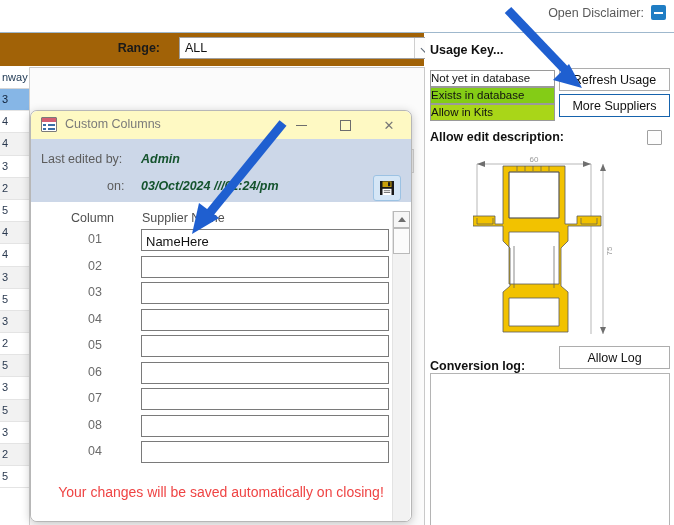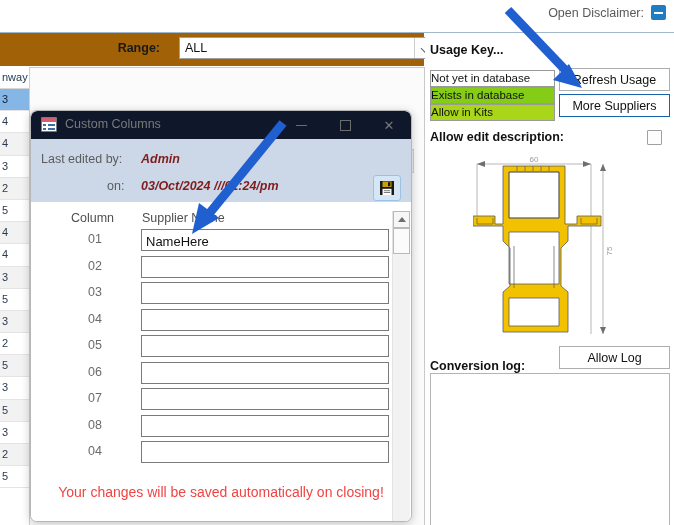--- a/index.html
+++ b/index.html
@@ -174,21 +174,21 @@
   .dialog {
     position: absolute; left: 30px; top: 110px; width: 380px; height: 410px;
     background: #ffffff;
     border: 1px solid #b7b7b7;
     border-radius: 7px;
     box-shadow: 0 2px 10px rgba(0,0,0,0.22);
     overflow: hidden;
   }
   .dlg-titlebar {
     position: absolute; left: 0; top: 0; width: 380px; height: 28px;
-    background: #0f172a; border-radius: 6px 6px 0 0;
+    background: #fef9c3; border-radius: 6px 6px 0 0;
   }
   .dlg-icon {
     position: absolute; left: 10px; top: 6px; width: 16px; height: 15px;
     background: #ffffff; border: 1px solid #7a7a7a; box-sizing: border-box;
     border-radius: 1px; overflow: hidden;
   }
   .dlg-icon i { display: block; position: absolute; }
   .dlg-icon .bar { left: 0; top: 0; width: 14px; height: 4px; background: #d45f72; }
   .dlg-icon .c1 { left: 1px; top: 6px; width: 3px; height: 2px; background: #3a6ea5; }
   .dlg-icon .c2 { left: 1px; top: 10px; width: 3px; height: 2px; background: #3a6ea5; }
@@ -218,21 +218,21 @@
     position: absolute; left: 0; top: 28px; width: 380px; height: 63px;
     background: #ccd7e8;
   }
   .meta-lbl {
     position: absolute; font-size: 12.5px; color: #5c5c5c;
   }
   .meta-lbl-1 { left: 10px; top: 13px; }
   .meta-lbl-2 { left: 76px; top: 40px; }
   .meta-val {
     position: absolute; font-size: 12.5px; font-weight: bold;
-    font-style: italic; color: #7f1d1d;
+    font-style: italic; color: #14532d;
   }
   .meta-val-1 { left: 110px; top: 13px; }
   .meta-val-2 { left: 110px; top: 40px; }
 
   .icon-btn {
     position: absolute; right: 10px; width: 28px; height: 26px;
     background: #d5e6f6; border: 1px solid #9cc2e3; border-radius: 3px;
     display: flex; align-items: center; justify-content: center;
     cursor: pointer; box-sizing: border-box;
   }

